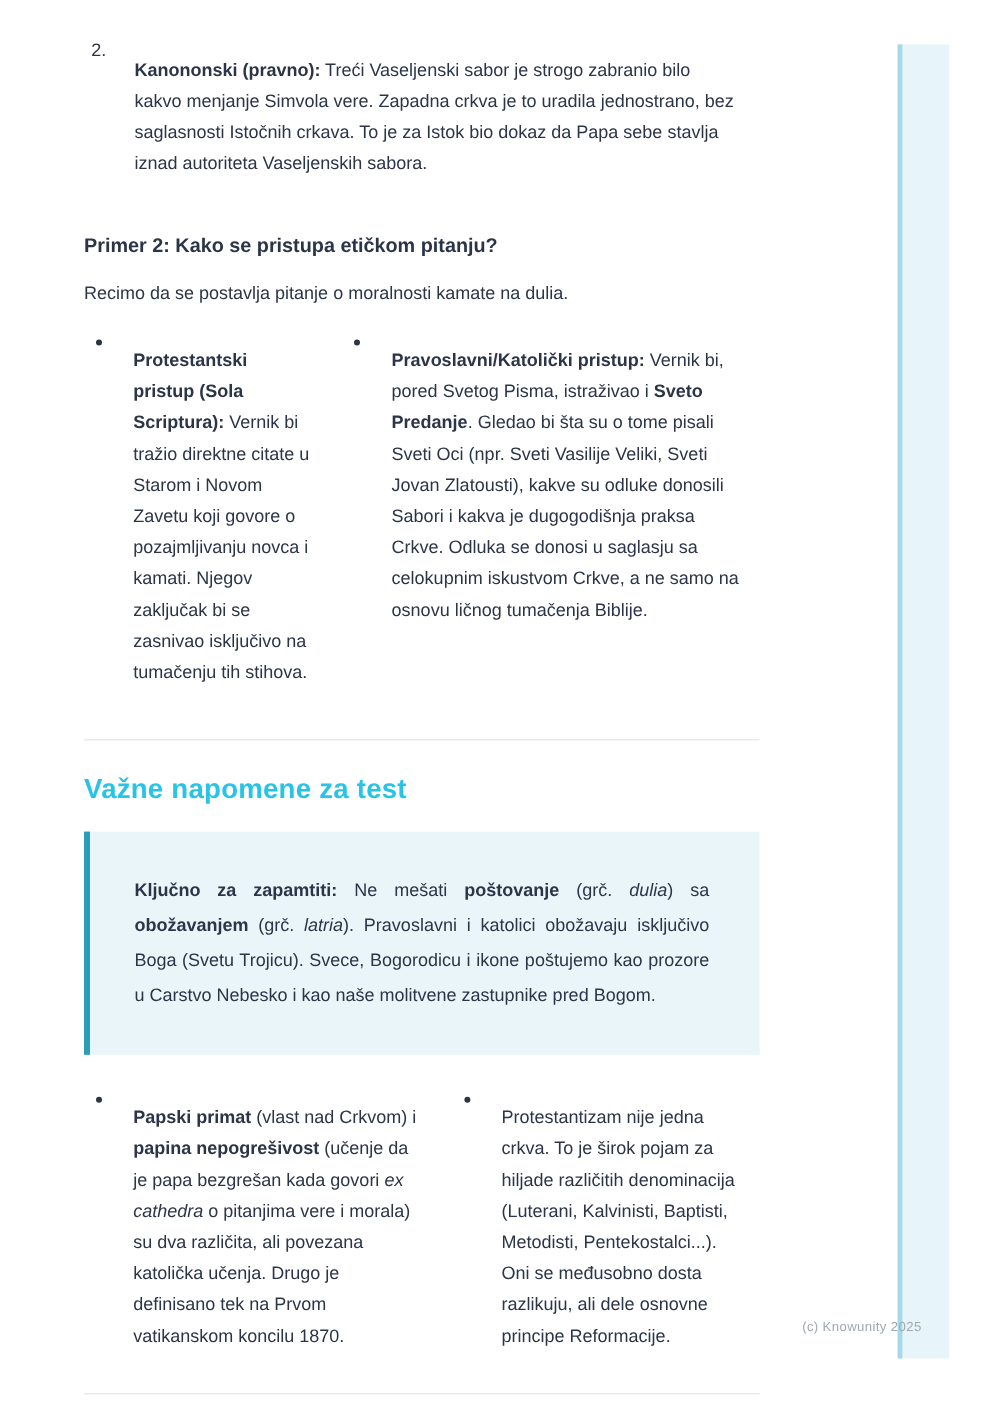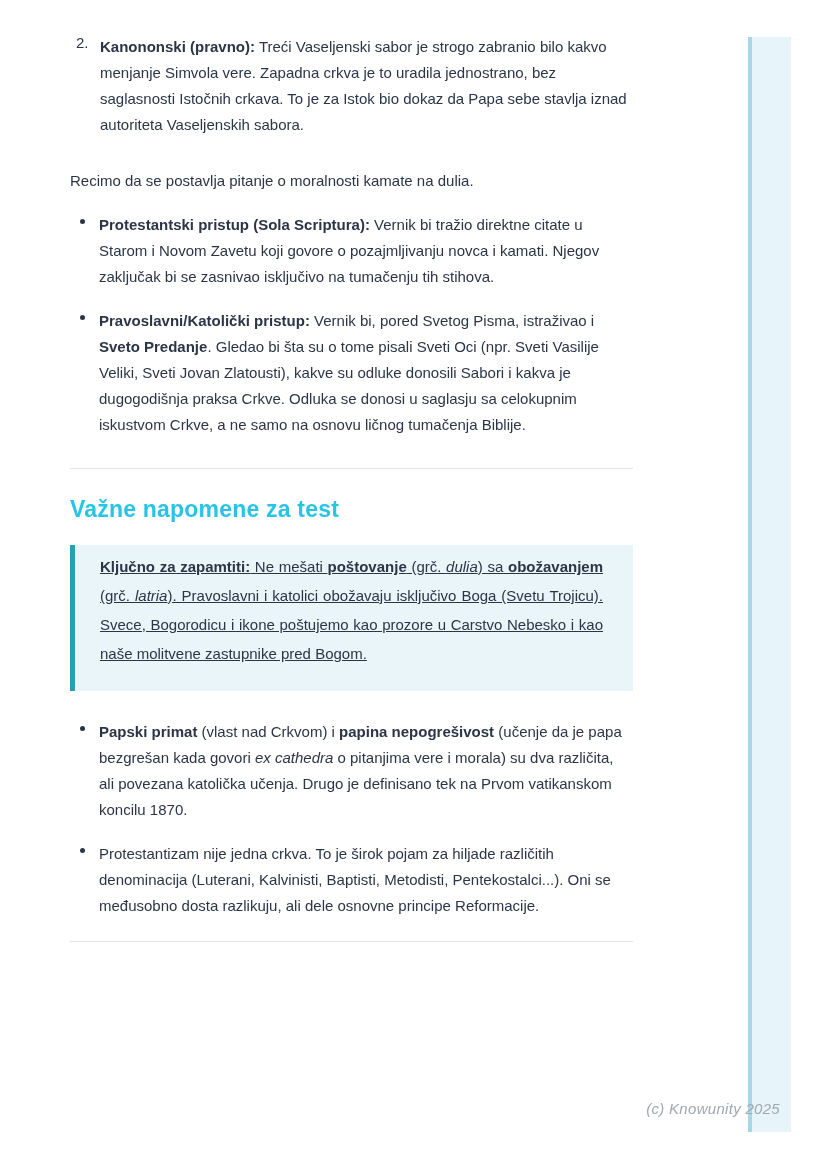--- a/index.html
+++ b/index.html
@@ -18,77 +18,76 @@
     background:var(--band_bg,#e7f5fa);
     border-left:4px solid var(--band_line,#a6d9e8);
     z-index:1;
   }
   .content{
     position:absolute;
     left:70px;top:30px;
     width:563px;
     z-index:2;
   }
-  .rich,.para{margin:4px;font-size:15px;line-height:26px;}
+  .rich,.para{margin:16px;font-size:15px;line-height:26px;}
   .num-item{display:flex;margin:0 0 26px 0;}
   .num{flex:0 0 20px;font-size:15px;line-height:26px;padding-left:6px;}
   .primer{font-size:16.5px;font-weight:700;line-height:26px;margin:0 0 14px 0;}
   .para{margin:0 0 14px 0;}
-  .ul{display:flex;flex-direction:column;gap:10px;margin:0;}
+  .ul{display:flex;flex-direction:row;gap:10px;margin:0;}
   .li{display:flex;}
   .dot{
     flex:0 0 auto;width:5px;height:5px;border-radius:50%;
     background:currentColor;margin:11px 10px 0 10px;
   }
   .divider{
     border:none;border-top:1px solid var(--divider,#e4e4e6);
     margin:26px 0 0 0;width:100%;
   }
   .divider.bottom{margin-top:18px;}
   .section{
     font-size:23px;font-weight:700;line-height:28px;
     color:var(--accent,#27c4e8);
     margin:26px 0 16px 0;letter-spacing:.2px;
   }
   .callout{
     margin-top:22px;
     background:var(--callout_bg,#e9f5f9);
     border-left:5px solid var(--callout_border,#2b9eb7);
-    padding:3px 26px 19px 21px;
-    text-decoration:underline;
+    padding:19px 26px 19px 21px;
   }
   .callout-text{
     text-align:justify;
     line-height:29px;
   }
   .notes{margin-top:24px;align-items:center;}
   .footer{
     position:absolute;
-    top:1100px;right:48px;
-    font-size:15px;
+    top:1100px;right:60px;
+    font-size:11px;
     color:var(--footer_text,#a0a8b0);
     z-index:3;
     letter-spacing:.3px;
-    font-style:italic;
   }
 </style>
 </head>
 <body>
 
 <div class="page">
 
   <div class="side-band"></div>
 
   <div class="content">
 
     <div class="num-item">
       <span class="num">2.</span>
       <p class="rich"><span style="font-weight: 700;">Kanononski (pravno):</span><span> Treći Vaseljenski sabor je strogo zabranio bilo kakvo menjanje Simvola vere. Zapadna crkva je to uradila jednostrano, bez saglasnosti Istočnih crkava. To je za Istok bio dokaz da Papa sebe stavlja iznad autoriteta Vaseljenskih sabora.</span></p>
     </div>
 
+    <h3 class="primer">Primer 2: Kako se pristupa etičkom pitanju?</h3>
 
     <p class="para">Recimo da se postavlja pitanje o moralnosti kamate na dulia.</p>
 
     <div class="ul">
       <div class="li">
         <span class="dot"></span>
         <p class="rich"><span style="font-weight: 700;">Protestantski pristup (Sola Scriptura):</span><span> Vernik bi tražio direktne citate u Starom i Novom Zavetu koji govore o pozajmljivanju novca i kamati. Njegov zaključak bi se zasnivao isključivo na tumačenju tih stihova.</span></p>
       </div>
       <div class="li">
         <span class="dot"></span>

